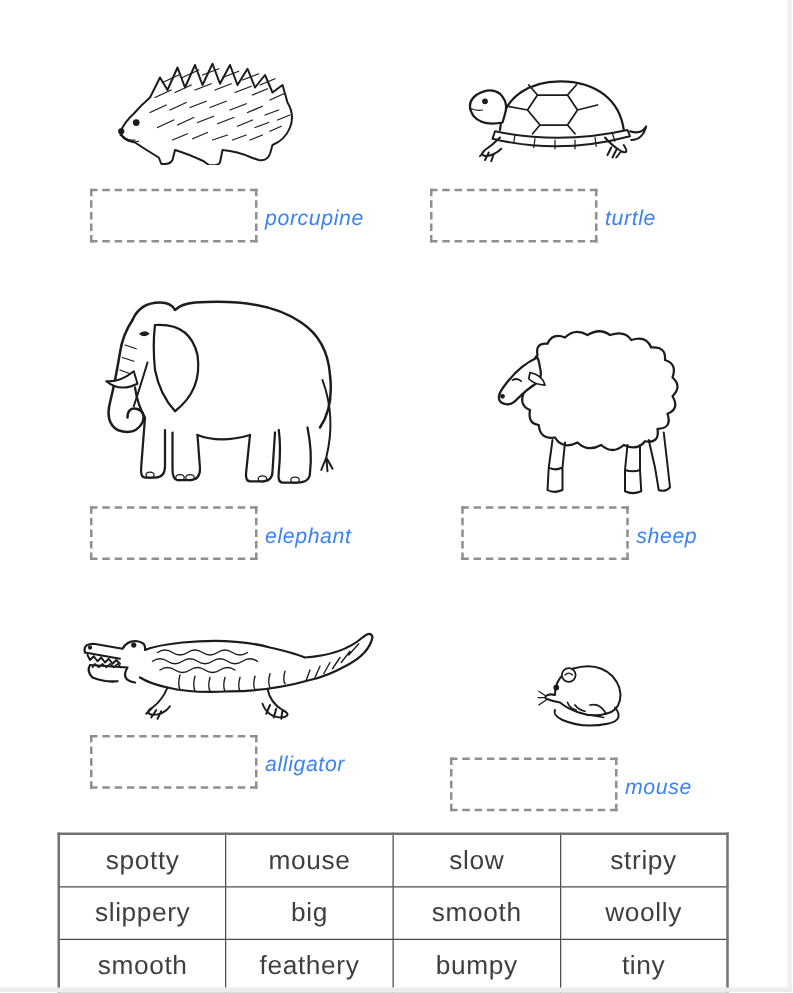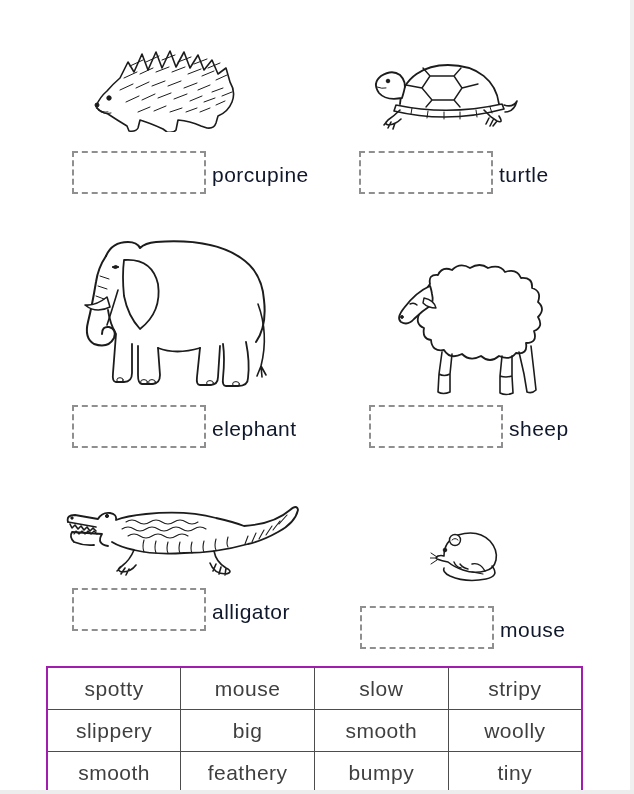--- a/index.html
+++ b/index.html
@@ -2,26 +2,26 @@
 <html><head>
 <meta charset="utf-8">
 <style>
   html,body{margin:0;padding:0;background:#fff;}
   .page{position:relative;width:634px;height:794px;background:#ffffff;overflow:hidden;
         font-family:"Liberation Sans", sans-serif;}
   .illus{position:absolute;}
   .illus svg{display:block;width:100%;height:100%;}
   .answer-row{position:absolute;display:flex;align-items:center;}
   .answer-box{width:134px;height:43px;border:2px dashed #8f8f8f;box-sizing:border-box;background:#fff;}
-  .answer-label{padding-left:6px;padding-top:5px;font-size:21px;color:#0f172a;letter-spacing:0.5px;}
+  .answer-label{padding-left:6px;padding-top:5px;font-size:17px;color:#3b82f6;letter-spacing:0.5px;font-style:italic;}
   .word-table{position:absolute;left:46px;top:666px;width:537px;height:121px;
               border-collapse:collapse;table-layout:fixed;}
   .word-table td{border:1.5px solid #4d4d4d;text-align:center;vertical-align:middle;
                  font-size:21px;color:#3f3f3f;letter-spacing:0.5px;height:39px;background:#fff;}
-  .word-table{border:2px solid #a21caf;}
+  .word-table{border:2px solid #737373;}
   .edge-right{position:absolute;right:0;top:0;width:4px;height:794px;background:#f0f0f0;}
   .edge-bottom{position:absolute;left:0;bottom:0;width:634px;height:4px;background:#ededed;}
   .ink{stroke:#1c1c1c;fill:none;stroke-linecap:round;stroke-linejoin:round;}
   .ink-fill{stroke:#1c1c1c;fill:#1c1c1c;}
   .ink-white{stroke:#1c1c1c;fill:#ffffff;stroke-linejoin:round;}
 </style>
 </head>
 <body>
 
 <div class="page">
@@ -148,21 +148,21 @@
       <path class="ink" stroke-width="1.4" d="M55,43 Q50,34 42,36"></path>
       <path class="ink" stroke-width="1.6" d="M62,38 Q70,48 56,51 Q36,55 20,48 Q12,44 14,40"></path>
       <path class="ink" stroke-width="1.2" d="M42,44 L53,46"></path>
     </svg>
   </div>
 
   <div class="answer-row" style="left:72px;top:151px">
     <div class="answer-box"></div>
     <div class="answer-label">porcupine</div>
   </div>
-  <div class="answer-row" style="left:359px;top:151px">
+  <div class="answer-row" style="left:344px;top:151px">
     <div class="answer-box"></div>
     <div class="answer-label">turtle</div>
   </div>
   <div class="answer-row" style="left:72px;top:405px">
     <div class="answer-box"></div>
     <div class="answer-label">elephant</div>
   </div>
   <div class="answer-row" style="left:369px;top:405px">
     <div class="answer-box"></div>
     <div class="answer-label">sheep</div>

